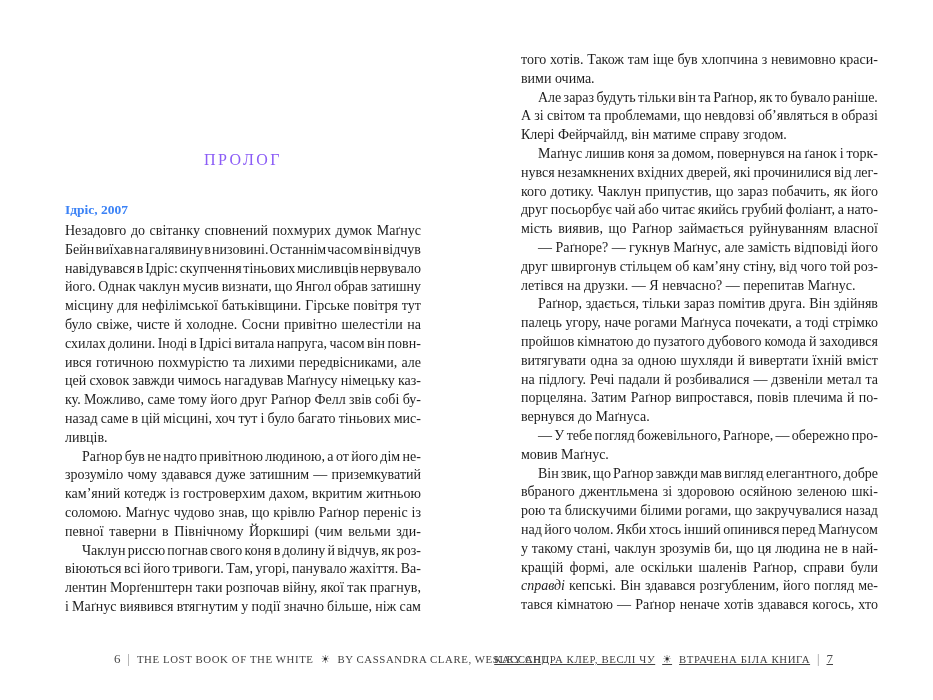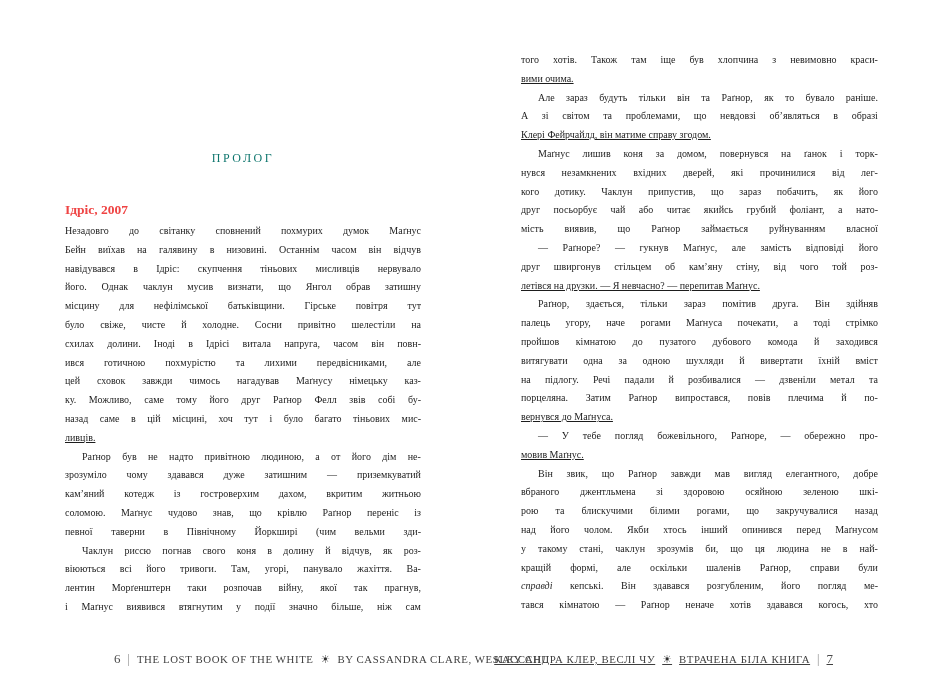--- a/index.html
+++ b/index.html
@@ -12,43 +12,43 @@
     color:#1d1d1d;
   }
   .page{position:absolute;top:0;bottom:0;}
   .page-left{left:65px;width:356px;}
   .page-right{left:521px;width:357px;}
 
   .chapter-heading{
     position:absolute;top:151px;left:0;right:0;
     margin:0;
     text-align:center;
-    font-size:12px;font-weight:400;
+    font-size:16px;font-weight:400;
     letter-spacing:2.5px;
-    color:#0f766e;
+    color:#8b5cf6;
   }
   .chapter-subheading{
     position:absolute;top:202px;left:0;
     margin:0;
     font-size:13.5px;font-weight:700;
-    color:#ef4444;
+    color:#3b82f6;
   }
   .body-block{position:absolute;left:0;right:0;}
   .body-left{top:222px;}
   .body-right{top:51px;}
 
   .para{margin:0;}
   .line{
     display:flex;justify-content:space-between;align-items:baseline;
     height:18.8px;
-    font-size:10px;line-height:18.8px;
+    font-size:14px;line-height:18.8px;
     white-space:nowrap;
   }
   .line .w{display:inline-block;}
-  .line.last{display:block;white-space:normal;text-decoration:underline;}
+  .line.last{display:block;white-space:normal;}
   .line.indent{padding-left:17px;}
   .line i{font-style:italic;}
 
   .running-footer{
     position:absolute;top:651px;
     display:flex;align-items:baseline;
     white-space:nowrap;
     font-size:10.8px;
     letter-spacing:0.6px;
     color:#3f3f3f;

